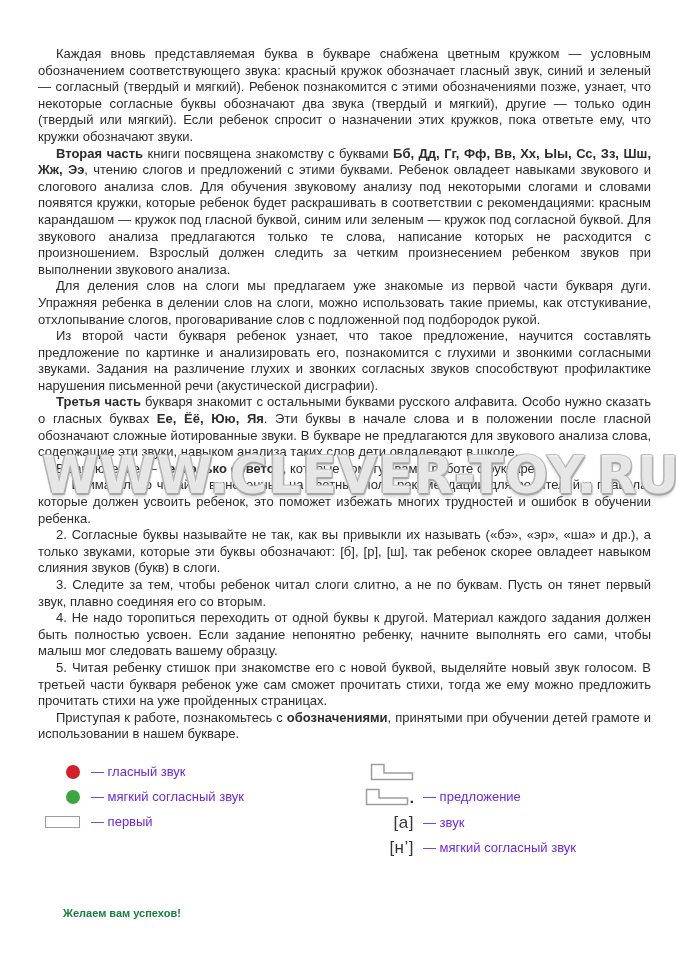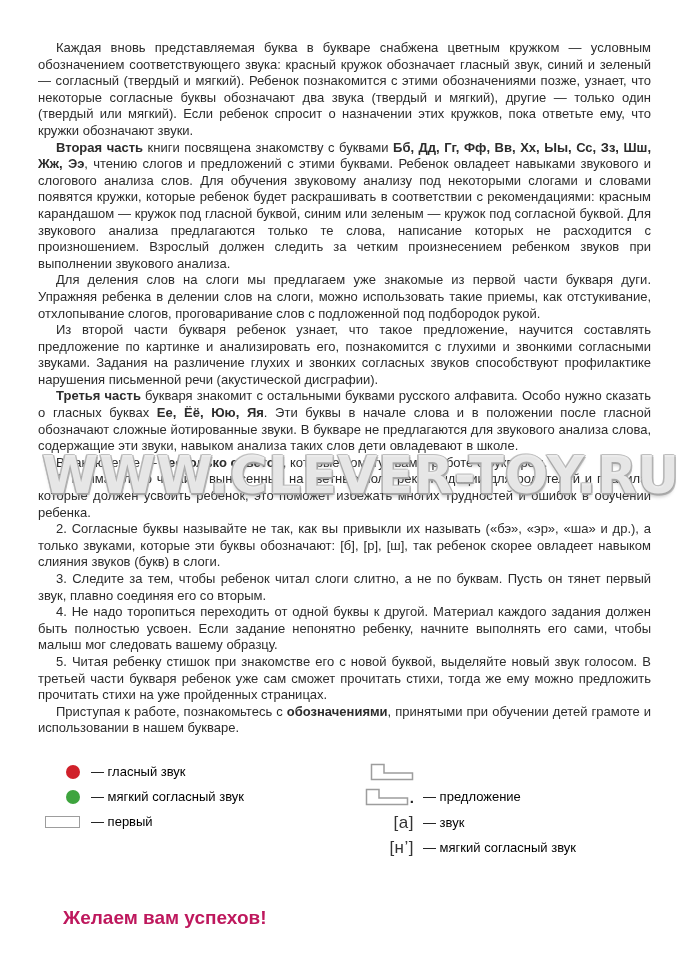--- a/index.html
+++ b/index.html
@@ -1,57 +1,57 @@
 <!DOCTYPE html>
 <html><head>
 <meta charset="utf-8">
 <style>
   html,body { margin:0; padding:0; background:#e8e8e8; }
   .page {
     position:relative; width:679px; height:960px; background:#ffffff;
     font-family:"Liberation Sans", sans-serif; color:#2c2c2c; overflow:hidden;
     margin:0 auto;
   }
-  .text-block { position:absolute; left:38px; top:40px; width:613px; }
+  .text-block { position:absolute; left:38px; top:46px; width:613px; }
   p.para {
     margin:0; font-size:13px; line-height:16.6px; text-align:justify;
     text-indent:18px; color:#2c2c2c;
   }
   .b { font-weight:bold; }
 
   
   .legend { position:absolute; left:38px; top:759px; width:616px; display:flex; }
   .legend-col-left  { width:308px; flex-shrink:0; }
   .legend-col-right { width:308px; flex-shrink:0; }
   .lrow { display:flex; align-items:center; height:25px; }
   .rrow { display:flex; align-items:center; min-height:25.5px; }
   .rrow.tall { align-items:flex-start; }
   .sym  { width:42px; display:flex; justify-content:flex-end; align-items:center; flex-shrink:0; }
   .sym2 { width:68px; display:flex; justify-content:flex-end; align-items:center; flex-shrink:0; }
   .rrow.tall .sym2 { padding-top:2px; }
   .lbl {
-    margin-left:11px; font-size:13px; line-height:13.8px; color:#000000;
+    margin-left:11px; font-size:13px; line-height:13.8px; color:#6d28d9;
     padding-left:17px; text-indent:-17px;
   }
   .rrow .lbl { margin-left:9px; }
 
   .dot { width:14px; height:14px; border-radius:50%; }
   .arc {
     width:24px; height:10px; border:1.4px solid #a9a9a9; border-top:none;
     border-radius:0 0 14px 14px / 0 0 11px 11px; margin-bottom:2px;
   }
   .wordbox { width:33px; height:10px; border:1.4px solid #9d9d9d; }
   .capword  { display:block; }
   .period { font-weight:bold; font-size:15px; line-height:10px; align-self:flex-end; margin:0 0 3px 1px; color:#222; }
   .brackets { font-size:17px; letter-spacing:0.5px; color:#333; }
   .schema { width:57px; height:20px; border:1.4px solid #9d9d9d; display:flex; align-items:center; box-sizing:border-box; }
   .schema .dot { width:13px; height:13px; margin-left:4px; }
 
   .closing {
-    position:absolute; left:63px; top:907px; font-size:19px; font-weight:bold; color:#be185d;
+    position:absolute; left:63px; top:907px; font-size:11px; font-weight:bold; color:#15803d;
   }
 
   .watermark {
     position:absolute; left:0; width:100%; top:446px;
     font-family:"DejaVu Sans", sans-serif;
     font-size:51px; font-weight:bold; letter-spacing:1px; white-space:nowrap;
     text-align:left; color:rgba(255,255,255,0.72); pointer-events:none;
     text-shadow:
       0 1.5px 0 rgba(165,165,165,0.85), 0 -1.5px 0 rgba(185,185,185,0.8),
       1.5px 0 0 rgba(175,175,175,0.8), -1.5px 0 0 rgba(175,175,175,0.8),

